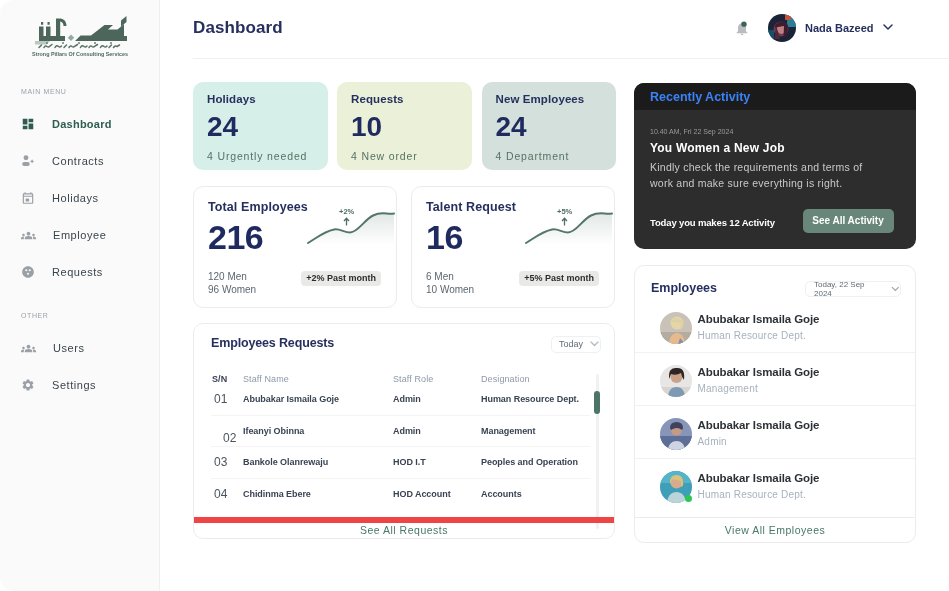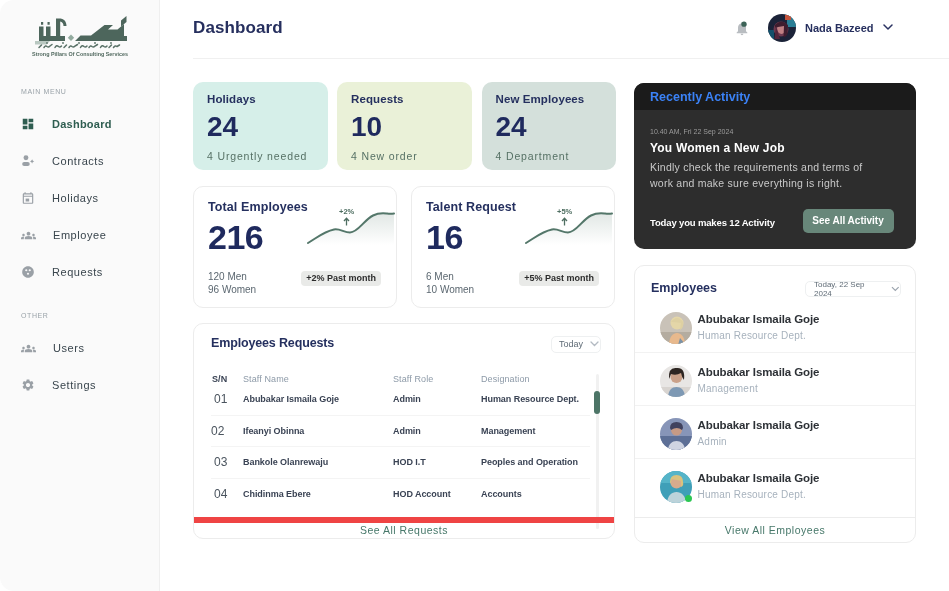--- a/index.html
+++ b/index.html
@@ -272,21 +272,21 @@
   <div class="th" style="left:287px;">Designation</div>
   <div id="track"></div>
 
   <div class="trow" style="top:60px;">
     <div class="tdn" style="left:3px;">01</div>
     <div class="td" style="left:32px;">Abubakar Ismaila Goje</div>
     <div class="td" style="left:182px;">Admin</div>
     <div class="td" style="left:270px;">Human Resource Dept.</div>
   </div>
   <div class="trow" style="top:91.5px;">
-    <div class="tdn" style="left:0;">02</div>
+    <div class="tdn" style="left:12px;margin-top:7px;">02</div>
     <div class="td" style="left:32px;">Ifeanyi Obinna</div>
     <div class="td" style="left:182px;">Admin</div>
     <div class="td" style="left:270px;">Management</div>
   </div>
   <div class="trow" style="top:123px;">
     <div class="tdn" style="left:3px;">03</div>
     <div class="td" style="left:32px;">Bankole Olanrewaju</div>
     <div class="td" style="left:182px;">HOD I.T</div>
     <div class="td" style="left:270px;">Peoples and Operation</div>
   </div>

